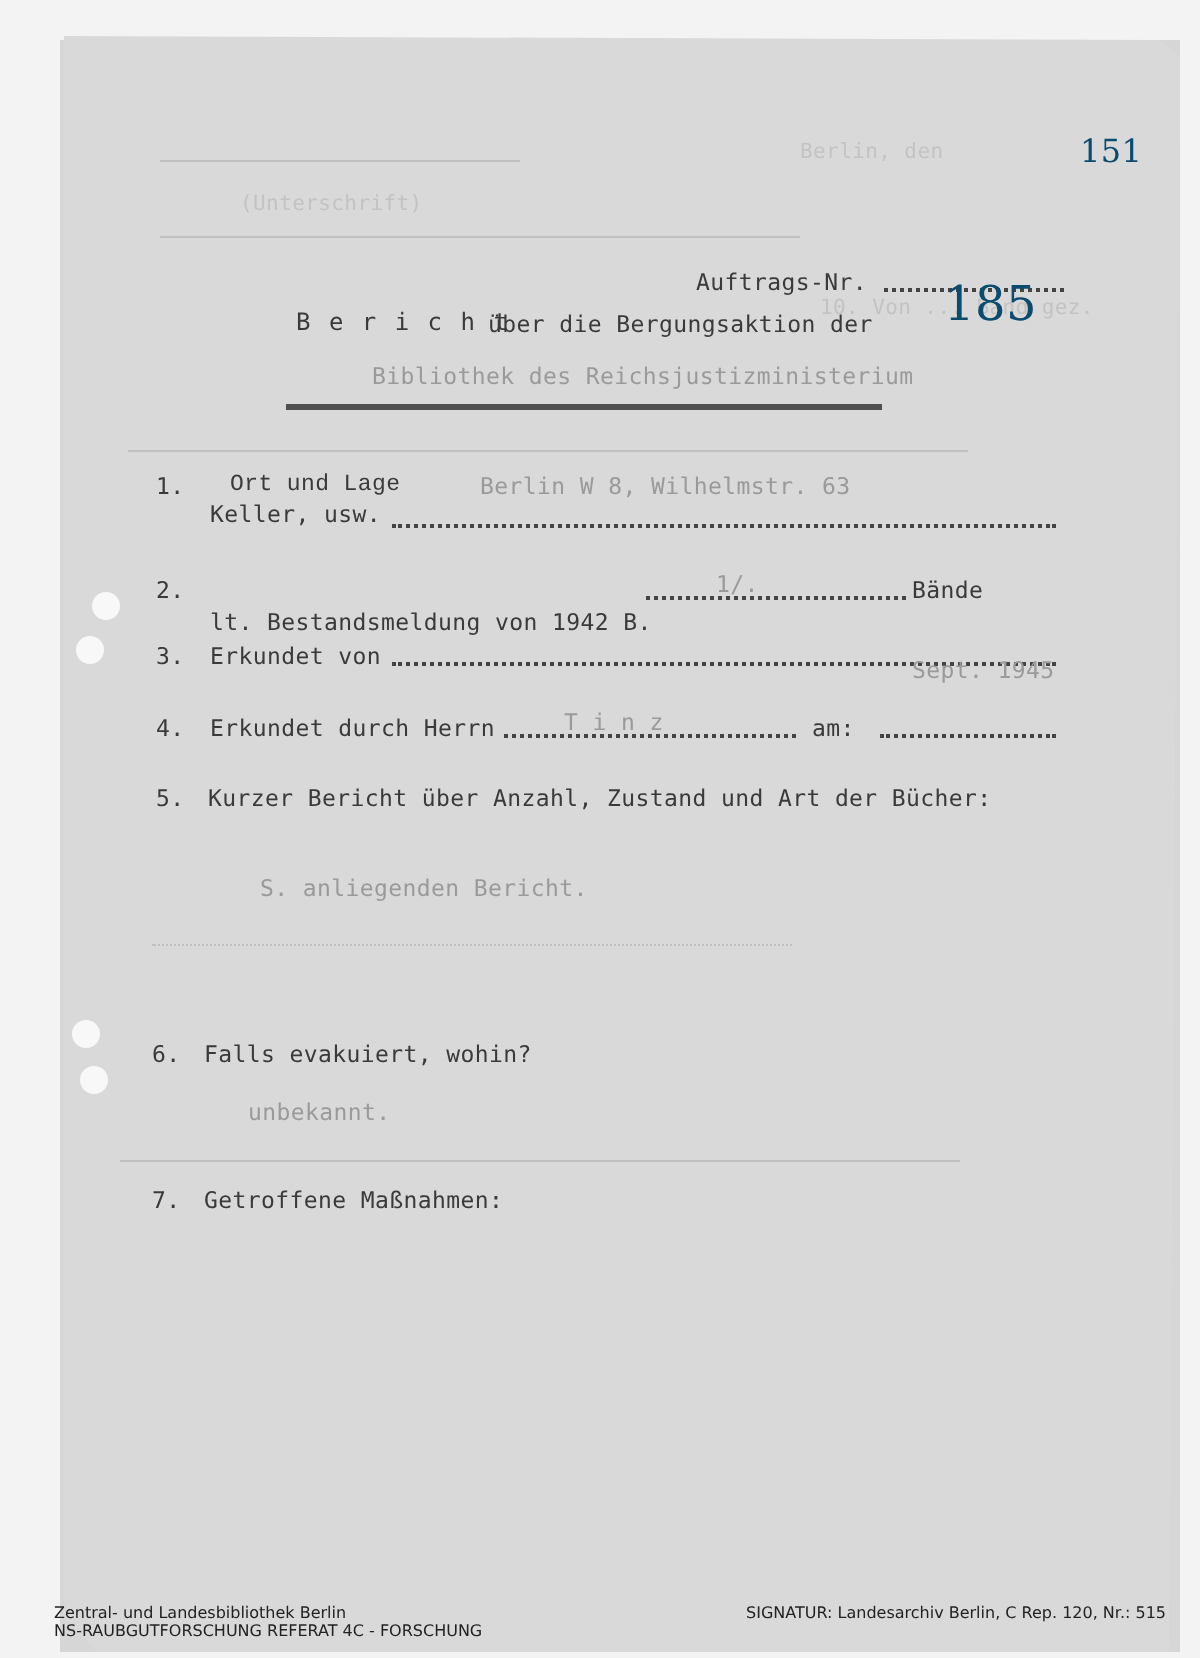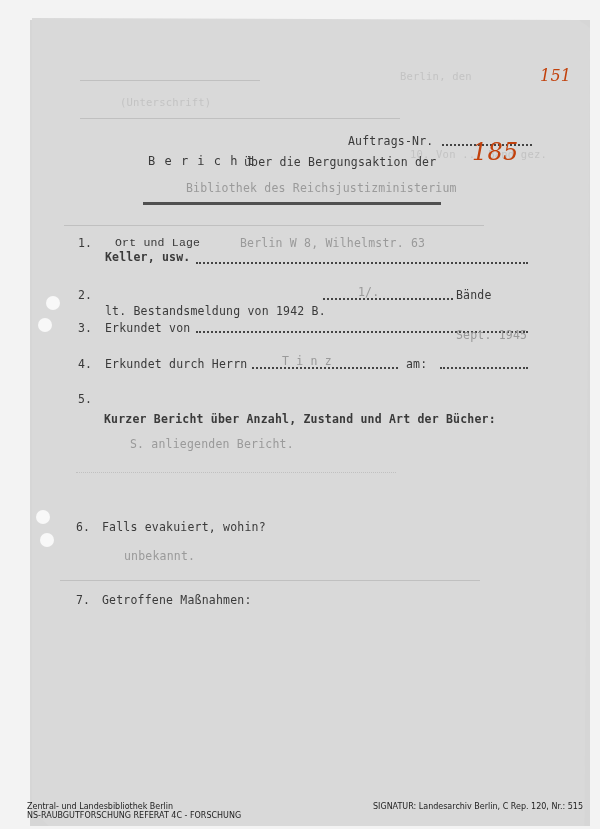--- a/index.html
+++ b/index.html
@@ -4,21 +4,21 @@
 <style>
   html, body { margin:0; padding:0; }
   body { width:600px; height:829px; background:#f3f3f3; position:relative; overflow:hidden; font-family:"DejaVu Sans Mono", monospace; }
   .sheet { position:absolute; left:32px; top:16px; width:558px; height:810px; background:#d9d9d9;
            clip-path: polygon(0 2px, 98% 4px, 100% 12px, 99% 100%, 3% 100%, 0 98%); }
   .sheet2 { position:absolute; left:30px; top:20px; width:560px; height:806px; background:#d6d6d6; }
   .hole { position:absolute; width:14px; height:14px; border-radius:50%; background:#f8f8f8; }
   .t { position:absolute; color:#3a3a3a; font-size:11.5px; white-space:pre; letter-spacing:0.2px; }
   .faint { color:#9a9a9a; }
   .ghost { color:#c3c3c3; font-size:10.5px; }
-  .hand { font-family:"DejaVu Serif", serif; font-style:italic; color:#c2410c; font-size:16px; }
+  .hand { font-family:"DejaVu Serif", serif; color:#0c4a6e; font-size:16px; }
   .dots { position:absolute; height:0; border-bottom:2px dotted #444; }
   .line { position:absolute; height:0; border-bottom:1px solid #c0c0c0; }
   .underline { position:absolute; height:3px; background:#505050; }
   .footer { position:absolute; font-family:"DejaVu Sans", sans-serif; font-size:8px; color:#222; line-height:9px; white-space:pre; }
 </style>
 </head>
 <body>
 
 <div class="sheet2"></div>
 <div class="sheet"></div>
@@ -42,21 +42,21 @@
 
 <div class="t" style="left:148px; top:154px; font-size:12px; letter-spacing:1px;">B e r i c h t</div>
 <div class="t" style="left:244px; top:155px;">über die Bergungsaktion der</div>
 <div class="t faint" style="left:186px; top:181px;">Bibliothek des Reichsjustizministerium</div>
 <div class="underline" style="left:143px; top:202px; width:298px;"></div>
 <div class="line" style="left:64px; top:225px; width:420px;"></div>
 
 <div class="t" style="left:78px; top:236px;">1.</div>
 <div class="t" style="left:115px; top:236px;font-family:Liberation Mono, monospace;">Ort und Lage</div>
 <div class="t faint" style="left:240px; top:236px;">Berlin W 8, Wilhelmstr. 63</div>
-<div class="t" style="left:105px; top:250px;font-weight:bold;">Keller, usw.</div>
+<div class="t" style="left:105px; top:250px;">Keller, usw.</div>
 <div class="dots" style="left:196px; top:262px; width:332px;"></div>
 
 <div class="t" style="left:78px; top:288px;">2.</div>
 <div class="t" style="left:105px; top:288px;margin-top:16px;">lt. Bestandsmeldung von 1942 B.</div>
 <div class="t faint" style="left:358px; top:285px;">1/.</div>
 <div class="dots" style="left:323px; top:298px; width:130px;"></div>
 <div class="t" style="left:456px; top:288px;">Bände</div>
 
 <div class="t" style="left:78px; top:321px;">3.</div>
 <div class="t" style="left:105px; top:321px;">Erkundet von</div>
@@ -64,21 +64,21 @@
 
 <div class="t faint" style="left:456px; top:328px;">Sept. 1945</div>
 <div class="t" style="left:78px; top:357px;">4.</div>
 <div class="t" style="left:105px; top:357px;">Erkundet durch Herrn</div>
 <div class="t faint" style="left:282px; top:354px;">T i n z</div>
 <div class="dots" style="left:252px; top:367px; width:146px;"></div>
 <div class="t" style="left:406px; top:357px;">am:</div>
 <div class="dots" style="left:440px; top:367px; width:88px;"></div>
 
 <div class="t" style="left:78px; top:392px;">5.</div>
-<div class="t" style="left:104px; top:412px;font-weight:bold;">Kurzer Bericht über Anzahl, Zustand und Art der Bücher:</div>
+<div class="t" style="left:104px; top:392px;">Kurzer Bericht über Anzahl, Zustand und Art der Bücher:</div>
 <div class="t faint" style="left:130px; top:437px;">S. anliegenden Bericht.</div>
 <div class="line" style="left:76px; top:472px; width:320px; border-bottom-style:dotted;"></div>
 
 <div class="t" style="left:76px; top:520px;">6.</div>
 <div class="t" style="left:102px; top:520px;">Falls evakuiert, wohin?</div>
 <div class="t faint" style="left:124px; top:549px;">unbekannt.</div>
 <div class="line" style="left:60px; top:580px; width:420px;"></div>
 
 <div class="t" style="left:76px; top:593px;">7.</div>
 <div class="t" style="left:102px; top:593px;">Getroffene Maßnahmen:</div>

